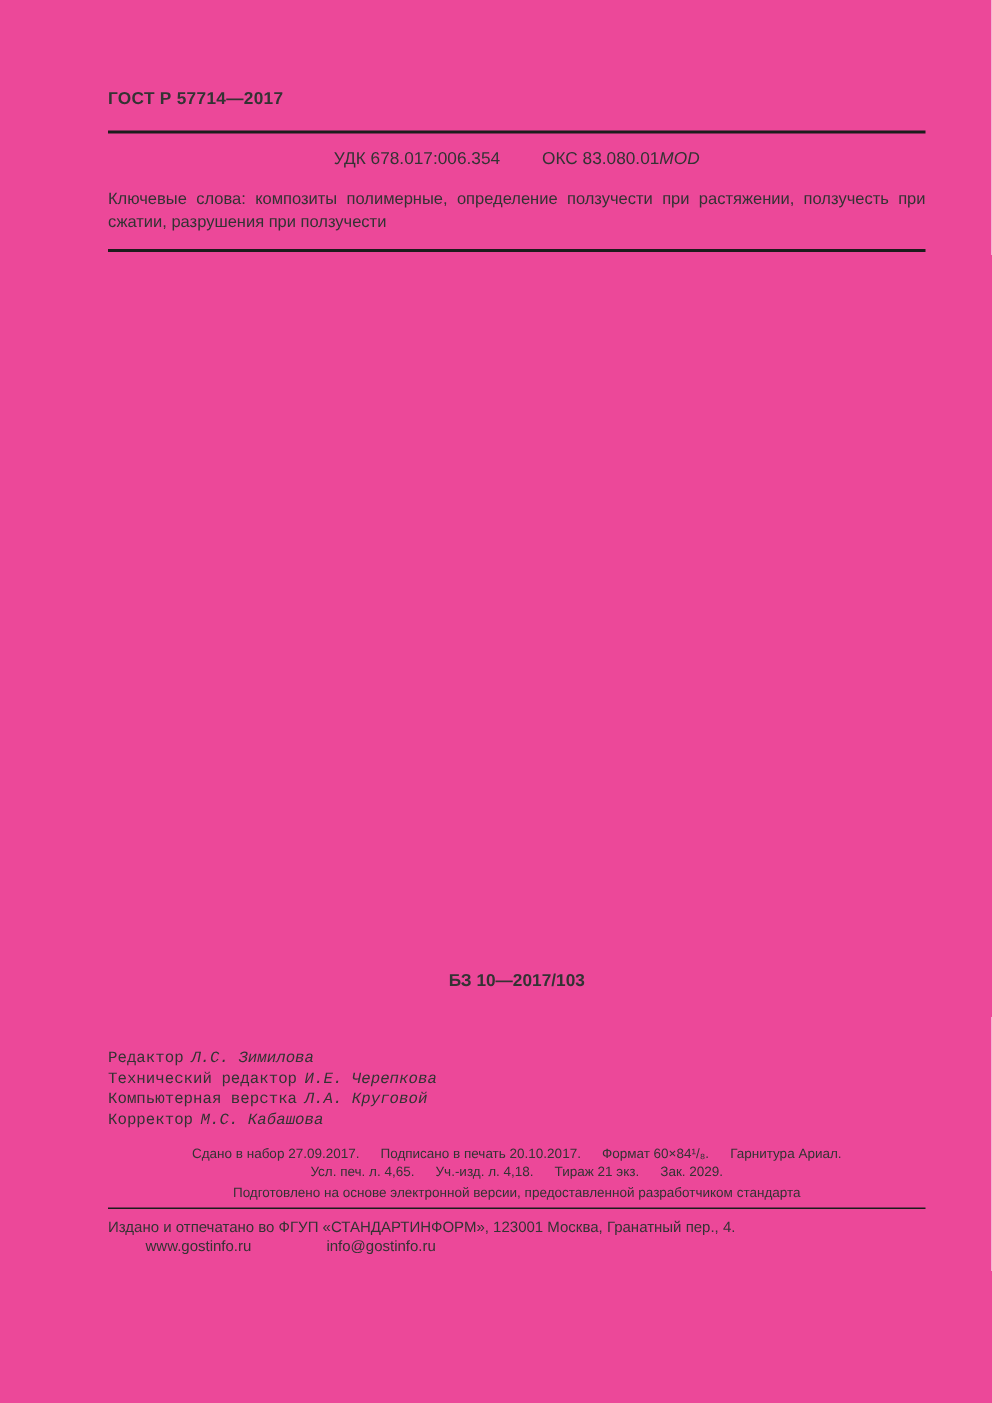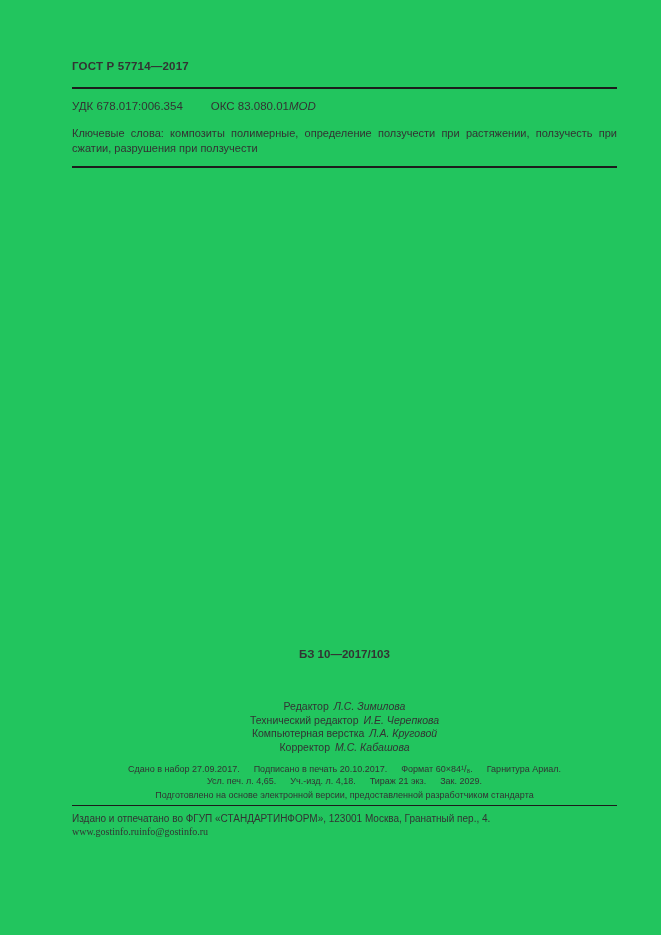--- a/index.html
+++ b/index.html
@@ -1,50 +1,50 @@
 <!DOCTYPE html>
 <html><head>
 <meta charset="utf-8">
 <style>
   html, body { margin: 0; padding: 0; background: #ffffff; }
   .page {
     position: relative;
     width: 661px;
     height: 935px;
-    background: #22c55e;
+    background: #ec4899;
     font-family: "Liberation Sans", "DejaVu Sans", sans-serif;
     color: #333333;
     overflow: hidden;
   }
   .content { position: absolute; left: 72px; width: 545px; }
 
   .doc-code   { top: 60px; font-size: 11.5px; font-weight: bold; letter-spacing: .2px; }
 
   .rule       { position: absolute; left: 72px; width: 545px; background: #1c1c1c; }
   .rule-top   { top: 87px;  height: 2px; }
   .rule-mid   { top: 166px; height: 1.5px; }
   .rule-foot  { top: 805px; height: 1px; }
 
-  .meta-row   { top: 100px; display: flex; justify-content: flex-start; align-items: baseline; font-size: 11.5px; }
+  .meta-row   { top: 100px; display: flex; justify-content: center; align-items: baseline; font-size: 11.5px; }
   .meta-row .cell-center { text-align: center; margin-left: 28px; }
   .meta-row .cell-right  { text-align: right; font-style: italic; }
 
   .keywords   { top: 126px; font-size: 11px; line-height: 15px; text-align: justify; }
 
   .bz-number  { top: 648px; text-align: center; font-size: 11.5px; font-weight: bold; }
 
-  .credits    { top: 700px; text-align: center; font-size: 10.5px; line-height: 13.5px; }
+  .credits    { top: 700px; text-align: left; font-size: 10.5px; line-height: 13.5px; font-family: Liberation Mono, monospace; }
   .credits .name { font-style: italic; margin-left: 5px; }
 
   .imprint    { top: 763px; text-align: center; font-size: 9px; line-height: 12px; }
   .imprint .seg { display: inline-block; margin: 0 7px; white-space: nowrap; }
   .imprint .line3 { margin-top: 2px; text-align: center; }
 
   .publisher  { top: 813px; text-align: left; font-size: 10px; line-height: 12.5px; }
-  .publisher .seg { display: inline-block; margin: 0 0; font-family: Liberation Serif, serif; }
+  .publisher .seg { display: inline-block; margin: 0 25px; }
 </style>
 </head>
 <body>
 
 <div class="page">
 
   <div class="content doc-code">ГОСТ Р 57714—2017</div>
 
   <div class="rule rule-top"></div>
 

